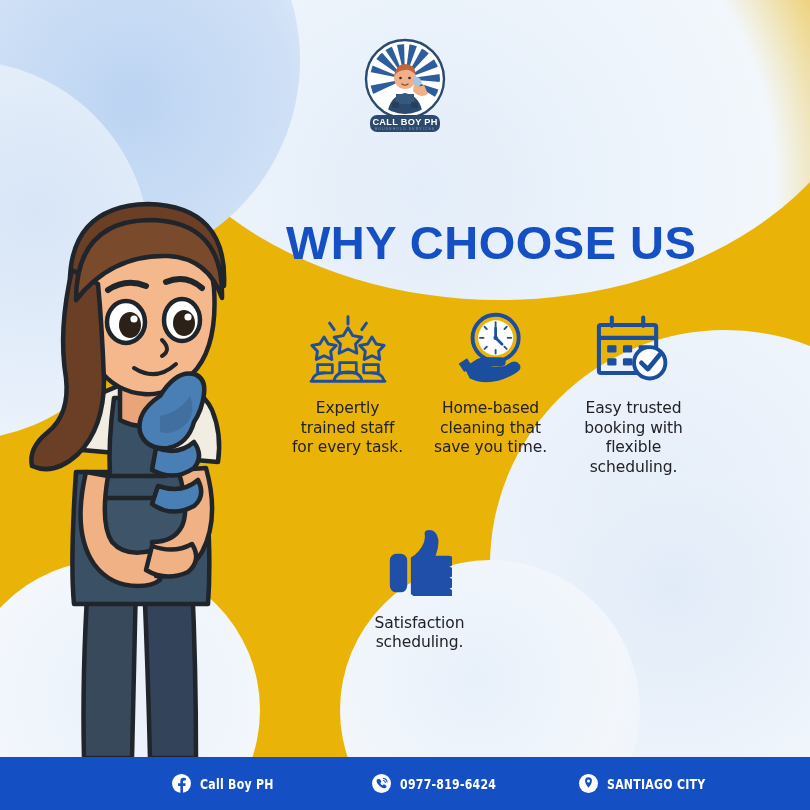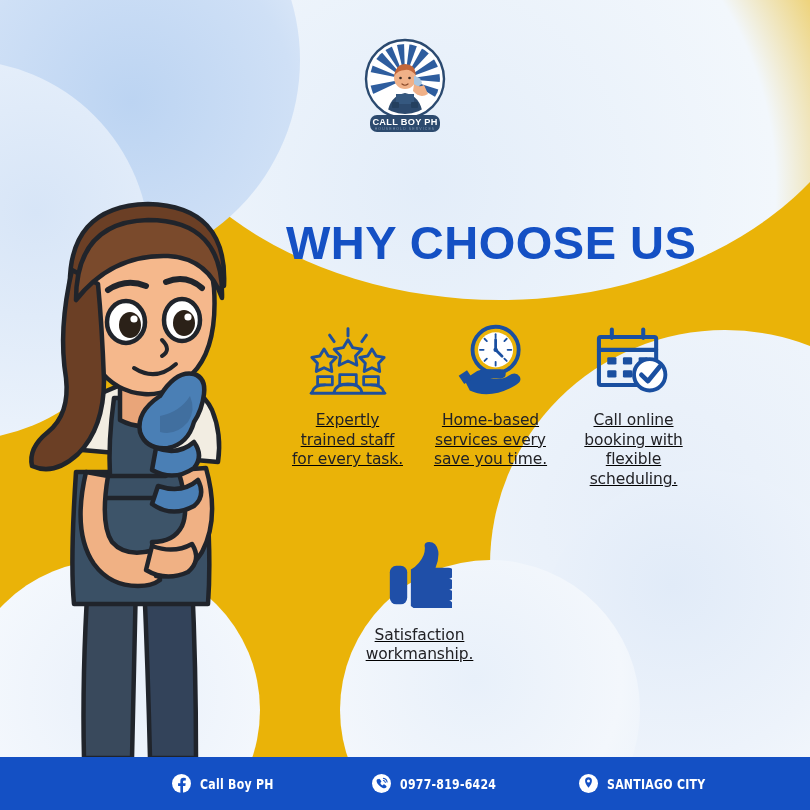--- a/index.html
+++ b/index.html
@@ -60,21 +60,21 @@
     position:absolute;left:286px;top:215px;
     font-size:47px;font-weight:bold;letter-spacing:0.5px;
     color:#1450c4;
     font-family:"Liberation Sans", sans-serif;
     white-space:nowrap;
     text-align:right;
   }
 
   
   .features{
-    position:absolute;left:276px;top:317px;width:430px;text-decoration:underline;
+    position:absolute;left:276px;top:305px;width:430px;
   }
   .feature-row{display:flex;}
   .feature{
     width:143px;
     display:flex;flex-direction:column;align-items:center;
     text-align:center;
   }
   .feature-icon{
     height:86px;width:100%;
     display:flex;align-items:center;justify-content:center;
@@ -289,21 +289,21 @@
             <g stroke="#1a4fa0" stroke-width="3" stroke-linecap="round">
               <path d="M48 28 v-11"></path>
               <path d="M48 28 l7 7"></path>
             </g>
             <circle cx="48" cy="28" r="2.4" fill="#1a4fa0"></circle>
             <path d="M14 60 l14 -9 q4 -2 9 -2 h16 q6 0 6 5 q0 5 -6 5 h-11 q13 2 20 -3 q8 -5 12 1 q3 5 -4 9 q-16 10 -32 10 q-10 0 -18 -4z" fill="#1a4fa0"></path>
             <path d="M8 56 l9 -6 6 9 -9 6z" fill="#1a4fa0"></path>
           </svg>
         </div>
         <div class="feature-caption">Home-based
-services every
+cleaning that
 save you time.</div>
       </div>
 
       <div class="feature">
         <div class="feature-icon">
           <svg viewBox="0 0 84 78" width="78" height="72">
             <g stroke="#1a4fa0" stroke-width="4.4" fill="none" stroke-linejoin="round" stroke-linecap="round">
               <path d="M18 6 v9"></path>
                 <path d="M52 6 v9"></path>
               <path d="M6 14 h58 a2 2 0 0 1 2 2 v48 a2 2 0 0 1 -2 2 h-58 a2 2 0 0 1 -2 -2 v-48 a2 2 0 0 1 2 -2z"></path>
@@ -314,42 +314,42 @@
               <rect x="30" y="36" width="10" height="8" rx="1.5"></rect>
               <rect x="47" y="36" width="10" height="8" rx="1.5"></rect>
               <rect x="13" y="50" width="10" height="8" rx="1.5"></rect>
               <rect x="30" y="50" width="10" height="8" rx="1.5"></rect>
             </g>
             <circle cx="59" cy="55" r="18" fill="#ffffff"></circle>
             <circle cx="59" cy="55" r="17" fill="none" stroke="#1a4fa0" stroke-width="4.2"></circle>
             <path d="M50 55 l7 7 13 -16" fill="none" stroke="#1a4fa0" stroke-width="5" stroke-linecap="round" stroke-linejoin="round"></path>
           </svg>
         </div>
-        <div class="feature-caption">Call online
+        <div class="feature-caption">Easy trusted
 booking with
 flexible
 scheduling.</div>
       </div>
 
     </div>
 
     <div class="feature-row row2">
 
 
       <div class="feature">
         <div class="feature-icon">
           <svg viewBox="0 0 70 72" width="64" height="66">
             <g fill="#1f4fa8">
               <rect x="2" y="26" width="19" height="42" rx="7"></rect>
               <path d="M25 30 q10 -6 14 -16 q2 -6 1 -10 q0 -4 5 -4 q8 0 10 10 q1 8 -3 18 h14 q6 0 6 6 q0 5 -5 6 q5 1 5 6 q0 5 -5 6 q5 1 5 6 q0 5 -5 6 q4 1 4 5 q0 6 -7 6 h-26 q-7 0 -13 -5z"></path>
             </g>
           </svg>
         </div>
         <div class="feature-caption">Satisfaction
-workmanship.</div>
+scheduling.</div>
       </div>
 
     </div>
 
   </div>
 
   <div class="footer">
     <div class="footer-inner">
 
       <div class="fitem">

